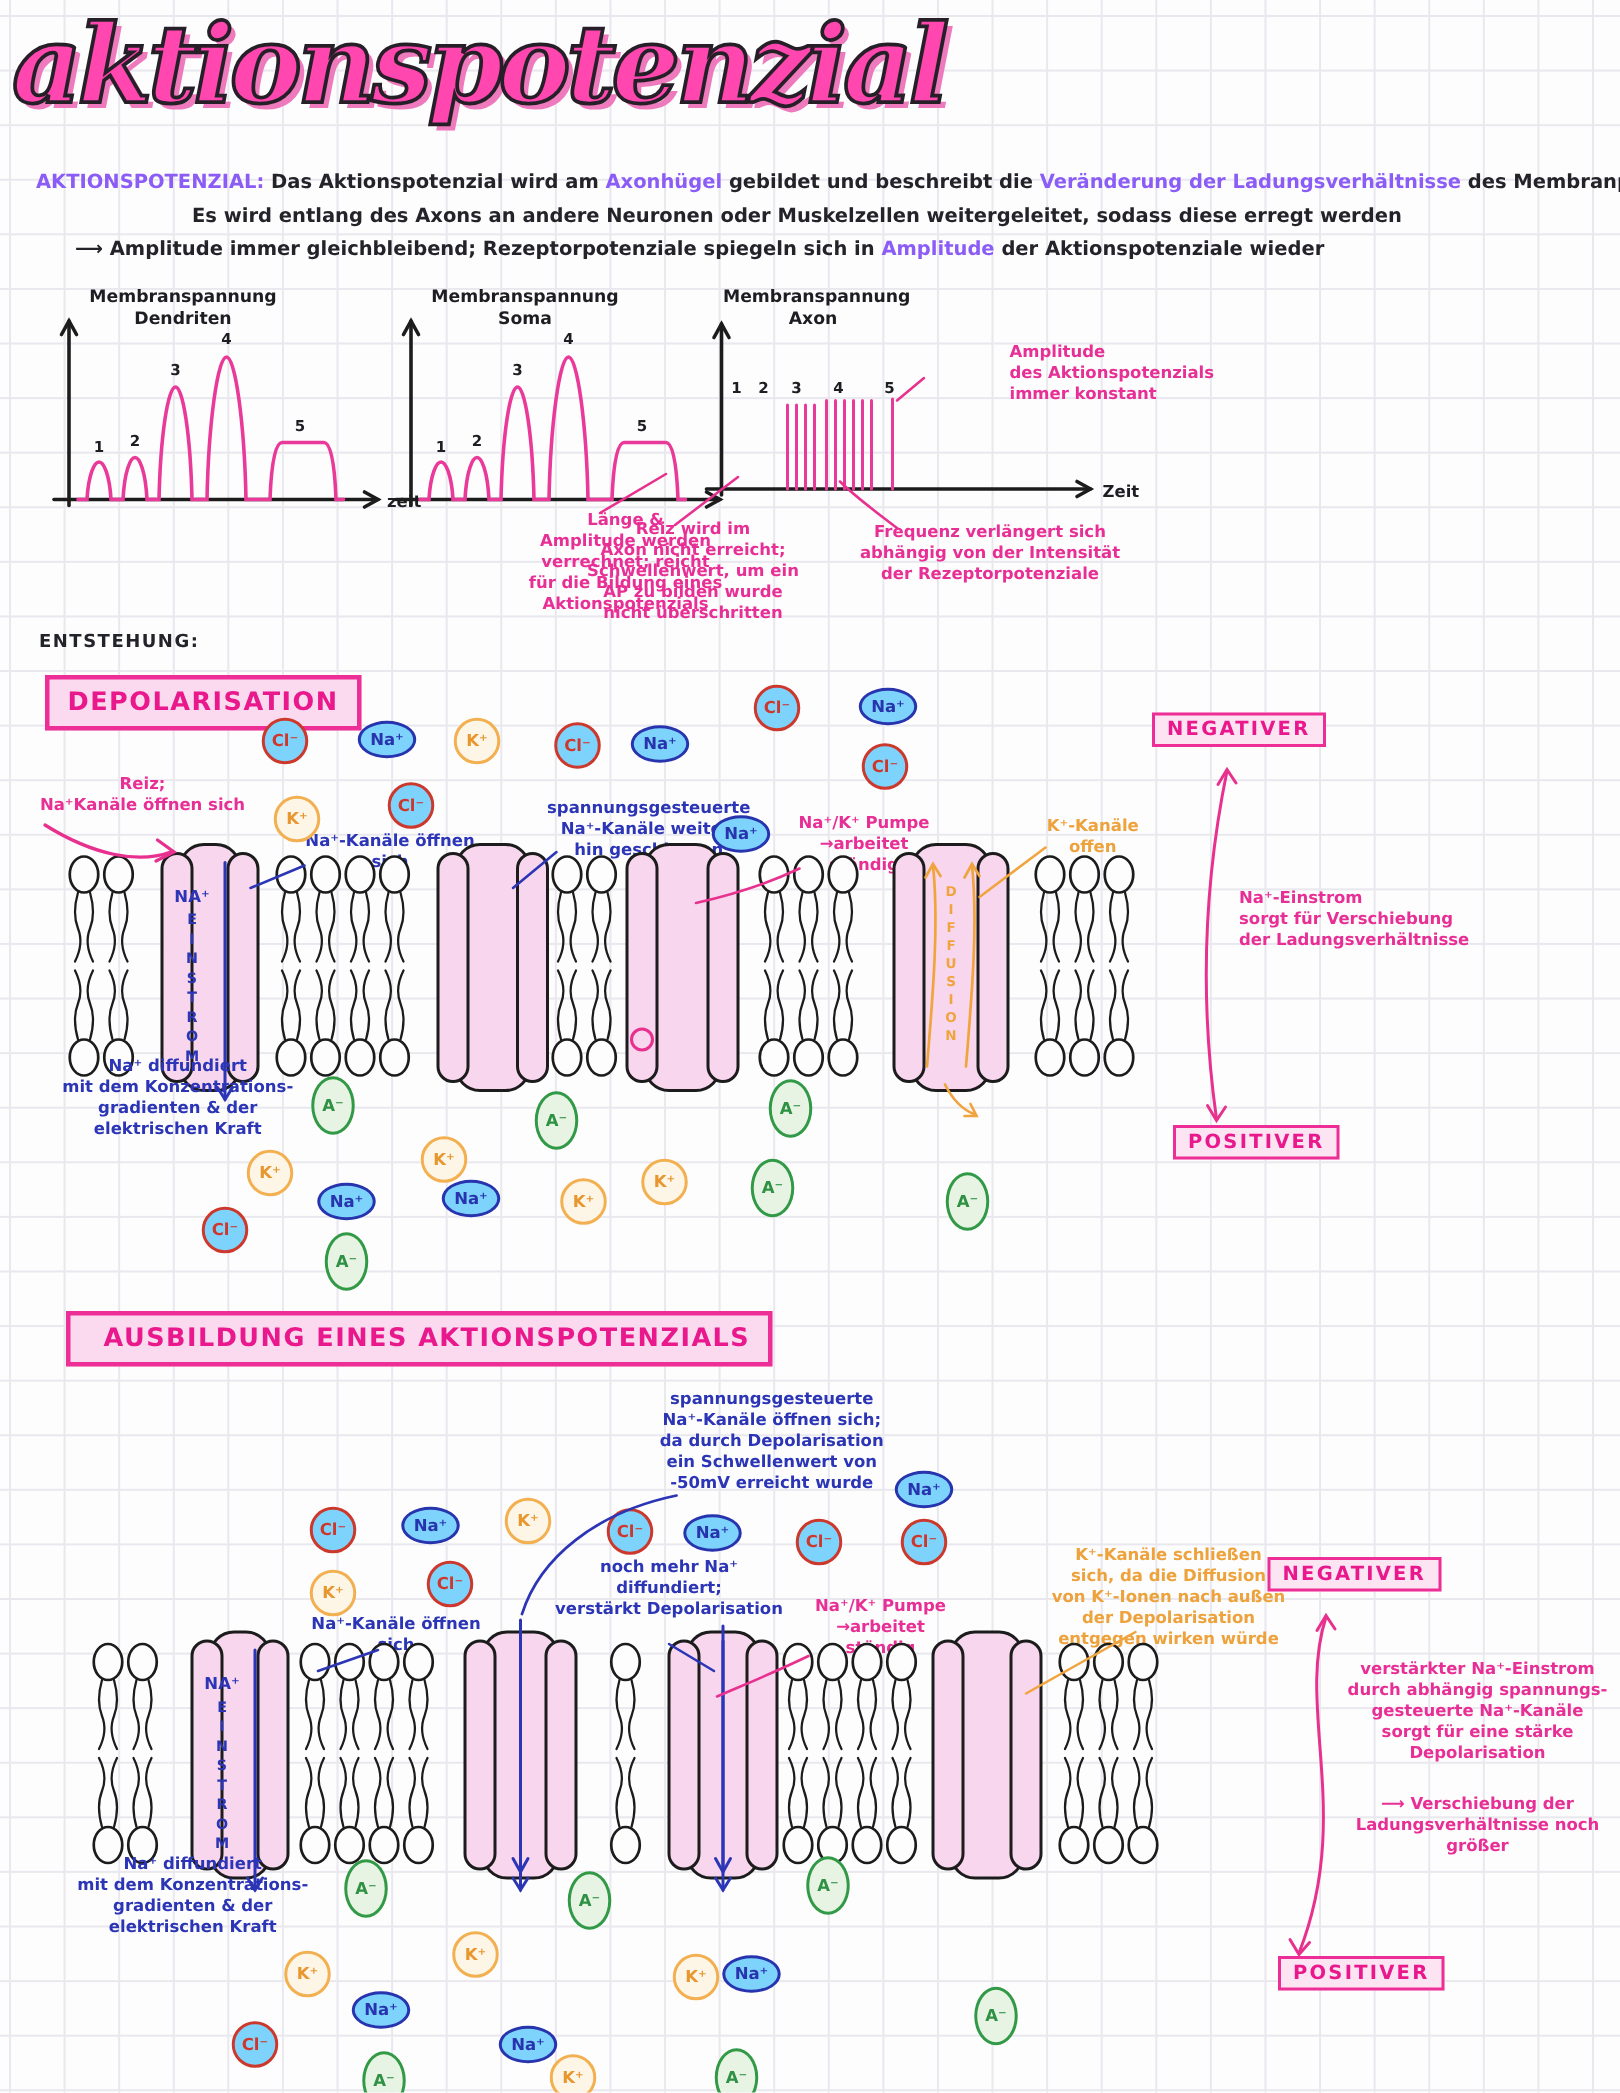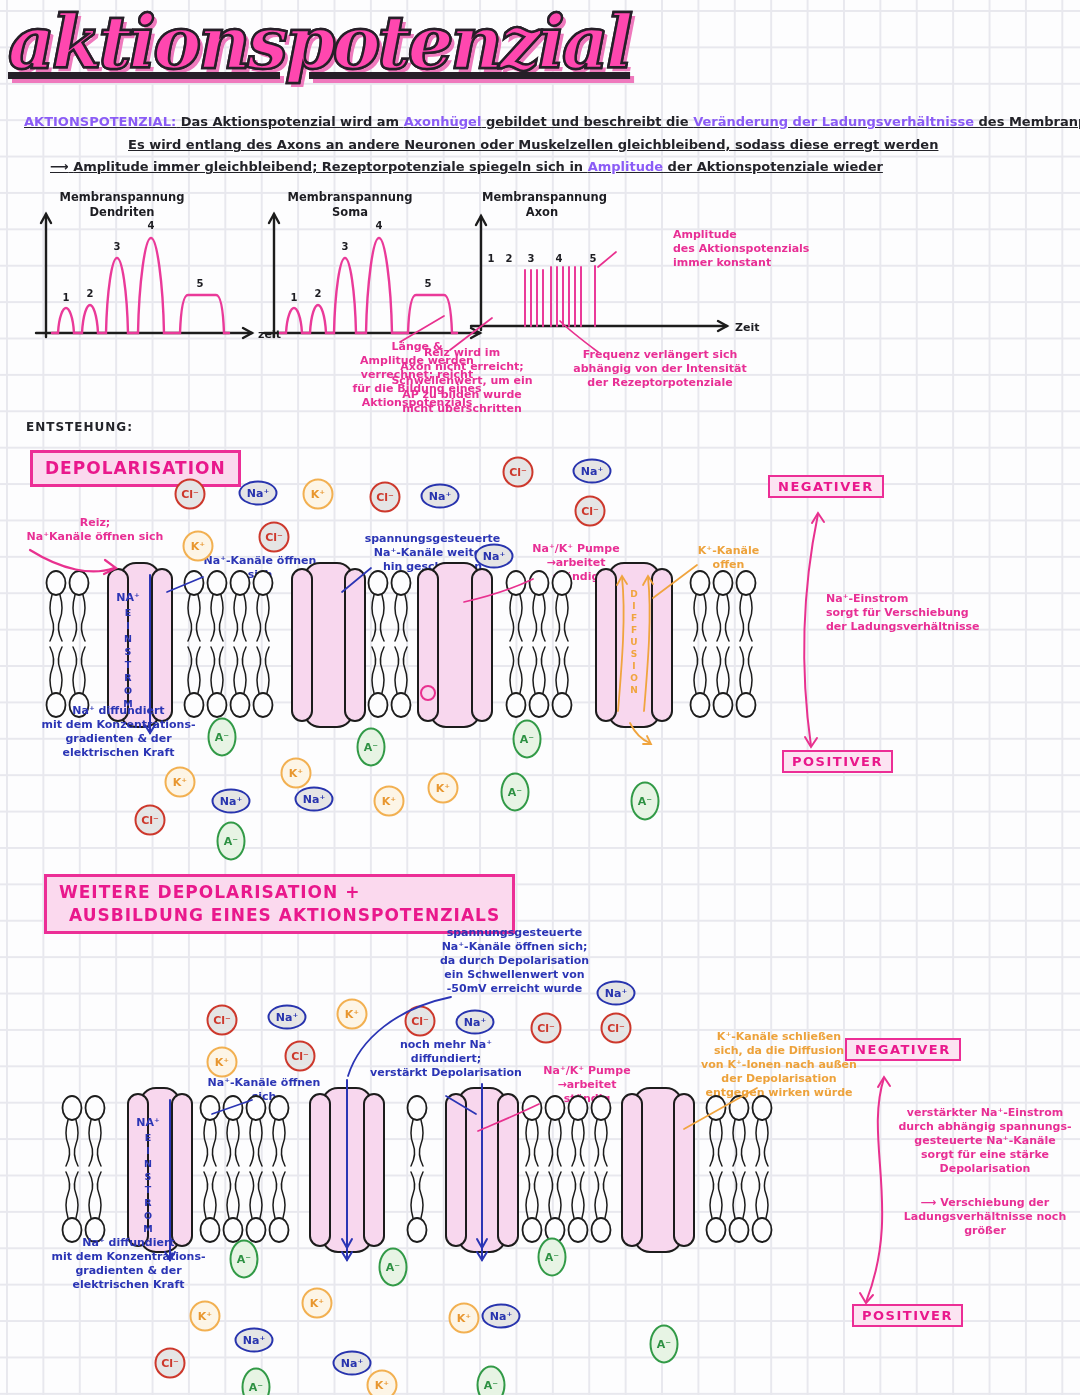--- a/index.html
+++ b/index.html
@@ -4,21 +4,21 @@
 <style>
   html,body{margin:0;padding:0;}
   body{
     width:1080px;height:1395px;position:relative;overflow:hidden;
     background-color:#fdfdfe;
     background-image:linear-gradient(#e8e8ee 1.5px,transparent 1.5px),
                      linear-gradient(90deg,#e8e8ee 1.5px,transparent 1.5px);
     background-size:36.4px 36.4px;background-position:6px 10px;
     font-family:"DejaVu Sans","Liberation Sans",sans-serif;color:#222;
   }
-  .abs{position:absolute;text-decoration:underline;}
+  .abs{position:absolute;}
   .note{position:absolute;font-size:11px;line-height:1.28;font-weight:bold;
         white-space:pre-line;text-align:center;}
   .left{text-align:left;}
   .pink{color:#e82f95}.blue{color:#2b35b5}.orange{color:#eda23b}
   #title{
     left:8px;top:0px;font-family:"DejaVu Serif","Liberation Serif",serif;
     font-style:italic;font-weight:bold;font-size:72px;letter-spacing:-3px;
     color:#ff47af;-webkit-text-stroke:2.5px #261f28;
     text-shadow:4px 4px 0 #ef79bd;
   }
@@ -31,39 +31,39 @@
     font-weight:bold;font-size:17px;letter-spacing:1px;padding:4px 12px;line-height:1.35;
   }
   .small-box{
     position:absolute;border:2.5px solid #ec2e96;background:#fce4f2;color:#e9188c;
     font-weight:bold;font-size:13px;letter-spacing:1.5px;padding:2px 8px;
   }
   #entstehung{position:absolute;font-size:12px;font-weight:bold;color:#23242a;letter-spacing:1px;}
   .ion{
     position:absolute;transform:translate(-50%,-50%);
     display:flex;align-items:center;justify-content:center;
-    font-weight:bold;font-size:11px;background:#e5e5e5;box-sizing:border-box;
+    font-weight:bold;font-size:11px;background:#7dd3fc;box-sizing:border-box;
   }
   .ion-cl{width:31px;height:31px;border:2px solid #cd382c;border-radius:50%;color:#cd382c;}
   .ion-na{width:39px;height:25px;border:2px solid #2834ae;border-radius:50%;color:#2834ae;}
   .ion-k{width:31px;height:31px;border:2px solid #f2b051;border-radius:50%;color:#e8962e;background:#fdf5e6;}
   .ion-a{width:29px;height:39px;border:2px solid #329a47;border-radius:50%;color:#2e9143;background:#e7f4e4;}
   svg{position:absolute;overflow:visible;}
   #overlay{left:0;top:0;pointer-events:none;}
 </style>
 </head>
 <body>
 
 <div id="title" class="abs">aktionspotenzial</div>
 
 <div class="abs intro" style="left:24px;top:114px;">
   <span class="hl">AKTIONSPOTENZIAL:</span>
   <span>Das Aktionspotenzial wird am </span><span class="hl">Axonhügel</span><span> gebildet und beschreibt die </span><span class="hl">Veränderung der Ladungsverhältnisse</span><span> des Membranpotenzials.</span>
 </div>
-<div class="abs intro" style="left:128px;top:137px;">Es wird entlang des Axons an andere Neuronen oder Muskelzellen gleichbleibend, sodass diese erregt werden</div>
+<div class="abs intro" style="left:128px;top:137px;">Es wird entlang des Axons an andere Neuronen oder Muskelzellen weitergeleitet, sodass diese erregt werden</div>
 <div class="abs intro" style="left:50px;top:159px;">
   <span>⟶</span>
   <span>Amplitude immer gleichbleibend; Rezeptorpotenziale spiegeln sich in </span><span class="hl">Amplitude</span><span> der Aktionspotenziale wieder</span>
 </div>
 
 <div class="gtitle" style="left:52px;top:190px;width:140px;"><span>Membranspannung</span>
 <span>Dendriten</span></div>
 <div class="gtitle" style="left:280px;top:190px;width:140px;"><span>Membranspannung</span>
 <span>Soma</span></div>
 <div class="gtitle" style="left:482px;top:190px;width:120px;"><span>Membranspannung</span>
@@ -283,21 +283,20 @@
 mit dem Konzentrations-
 gradienten &amp; der
 elektrischen Kraft</div>
 <div class="small-box" style="left:768px;top:475px;">NEGATIVER</div>
 <div class="small-box" style="left:782px;top:750px;">POSITIVER</div>
 <div class="note pink left" style="left:826px;top:592px;width:195px;">Na⁺-Einstrom
 sorgt für Verschiebung
 der Ladungsverhältnisse</div>
 
 <div class="pink-box" style="left:44px;top:874px;">
-  <div>WEITERE DEPOLARISATION +</div>
   <div style="padding-left:10px;">AUSBILDUNG EINES AKTIONSPOTENZIALS</div>
 </div>
 
 <div class="note blue" style="left:402px;top:926px;width:225px;">spannungsgesteuerte
 Na⁺-Kanäle öffnen sich;
 da durch Depolarisation
 ein Schwellenwert von
 -50mV erreicht wurde</div>
 <div class="note blue" style="left:366px;top:1038px;width:160px;">noch mehr Na⁺
 diffundiert;

